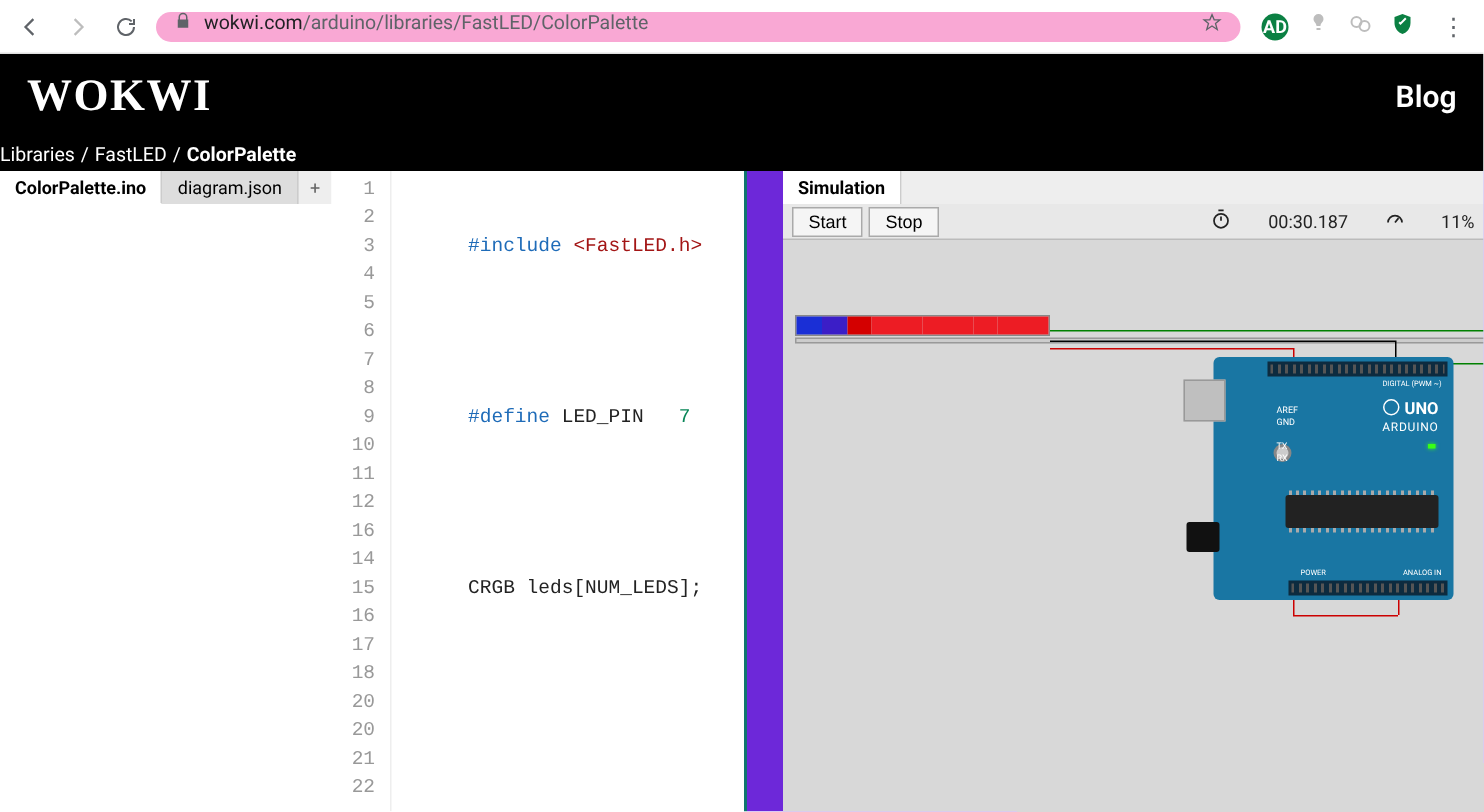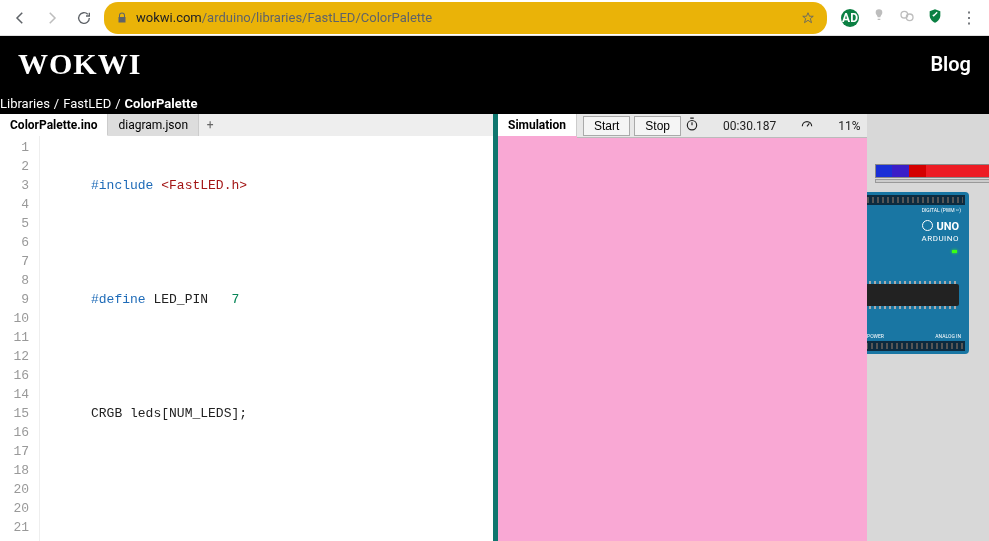--- a/index.html
+++ b/index.html
@@ -27,25 +27,25 @@
       align-items: center;
       justify-content: center;
       color: #5f6368;
       border: none;
       background: none;
       cursor: pointer;
     }
     .nav-btn.disabled { color: #bdbdbd; }
     .url-bar {
       flex: 1;
-      height: 32px;
-      background: #eab308;
+      height: 20px;
+      background: #f9a8d4;
       border-radius: 14px;
       display: flex;
-      align-items: center;
+      align-items: flex-start;
       padding: 0 12px;
       gap: 8px;
       font-size: 13px;
       color: #5f6368;
     }
     .url-text { flex: 1; }
     .url-text .domain { color: #202124; }
     .url-text .path { color: #5f6368; }
     .ext-icons { display: flex; gap: 12px; align-items: center; padding: 0 6px; }
     .ext-icon {
@@ -96,28 +96,29 @@
     .breadcrumb .current { font-weight: bold; }
 
     
     .main {
       display: flex;
       height: calc(541px - 36px - 56px - 22px);
     }
     .editor-pane {
       width: 498px;
       display: flex;
-      flex-direction: column;
-      border-right: 5px solid #0f766e;
+      flex-direction: row;
+      border-right: 2px solid #0f766e;
     }
     .sim-pane {
       flex: 1;
       display: flex;
-      flex-direction: row;
-      background: #f9a8d4;
+      flex-direction: column;
+      background: #6d28d9;
+      padding-left: 24px;
     }
 
     
     .tabs {
       height: 22px;
       background: #eee;
       display: flex;
       align-items: stretch;
       font-size: 12px;
     }

